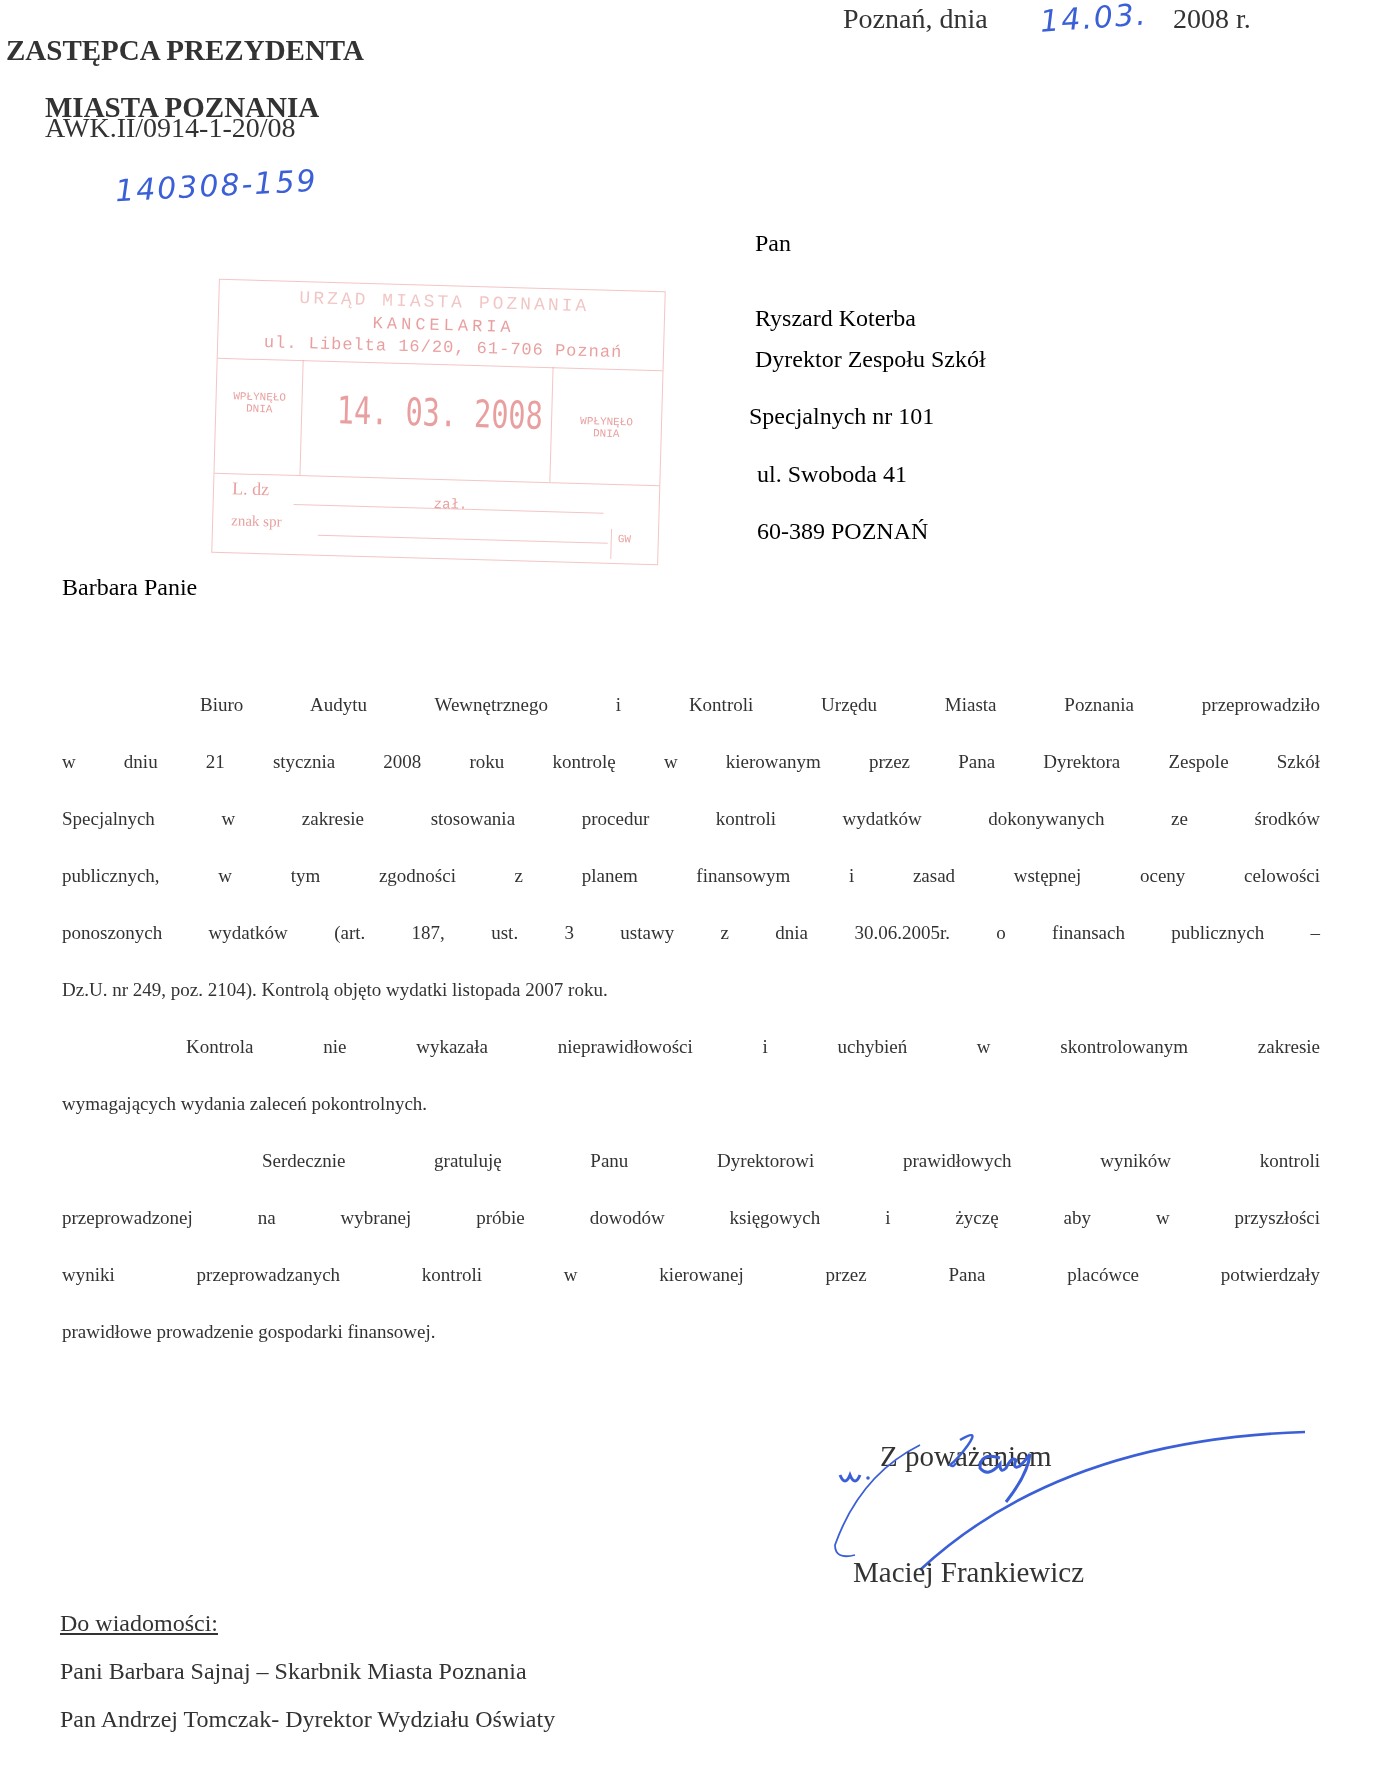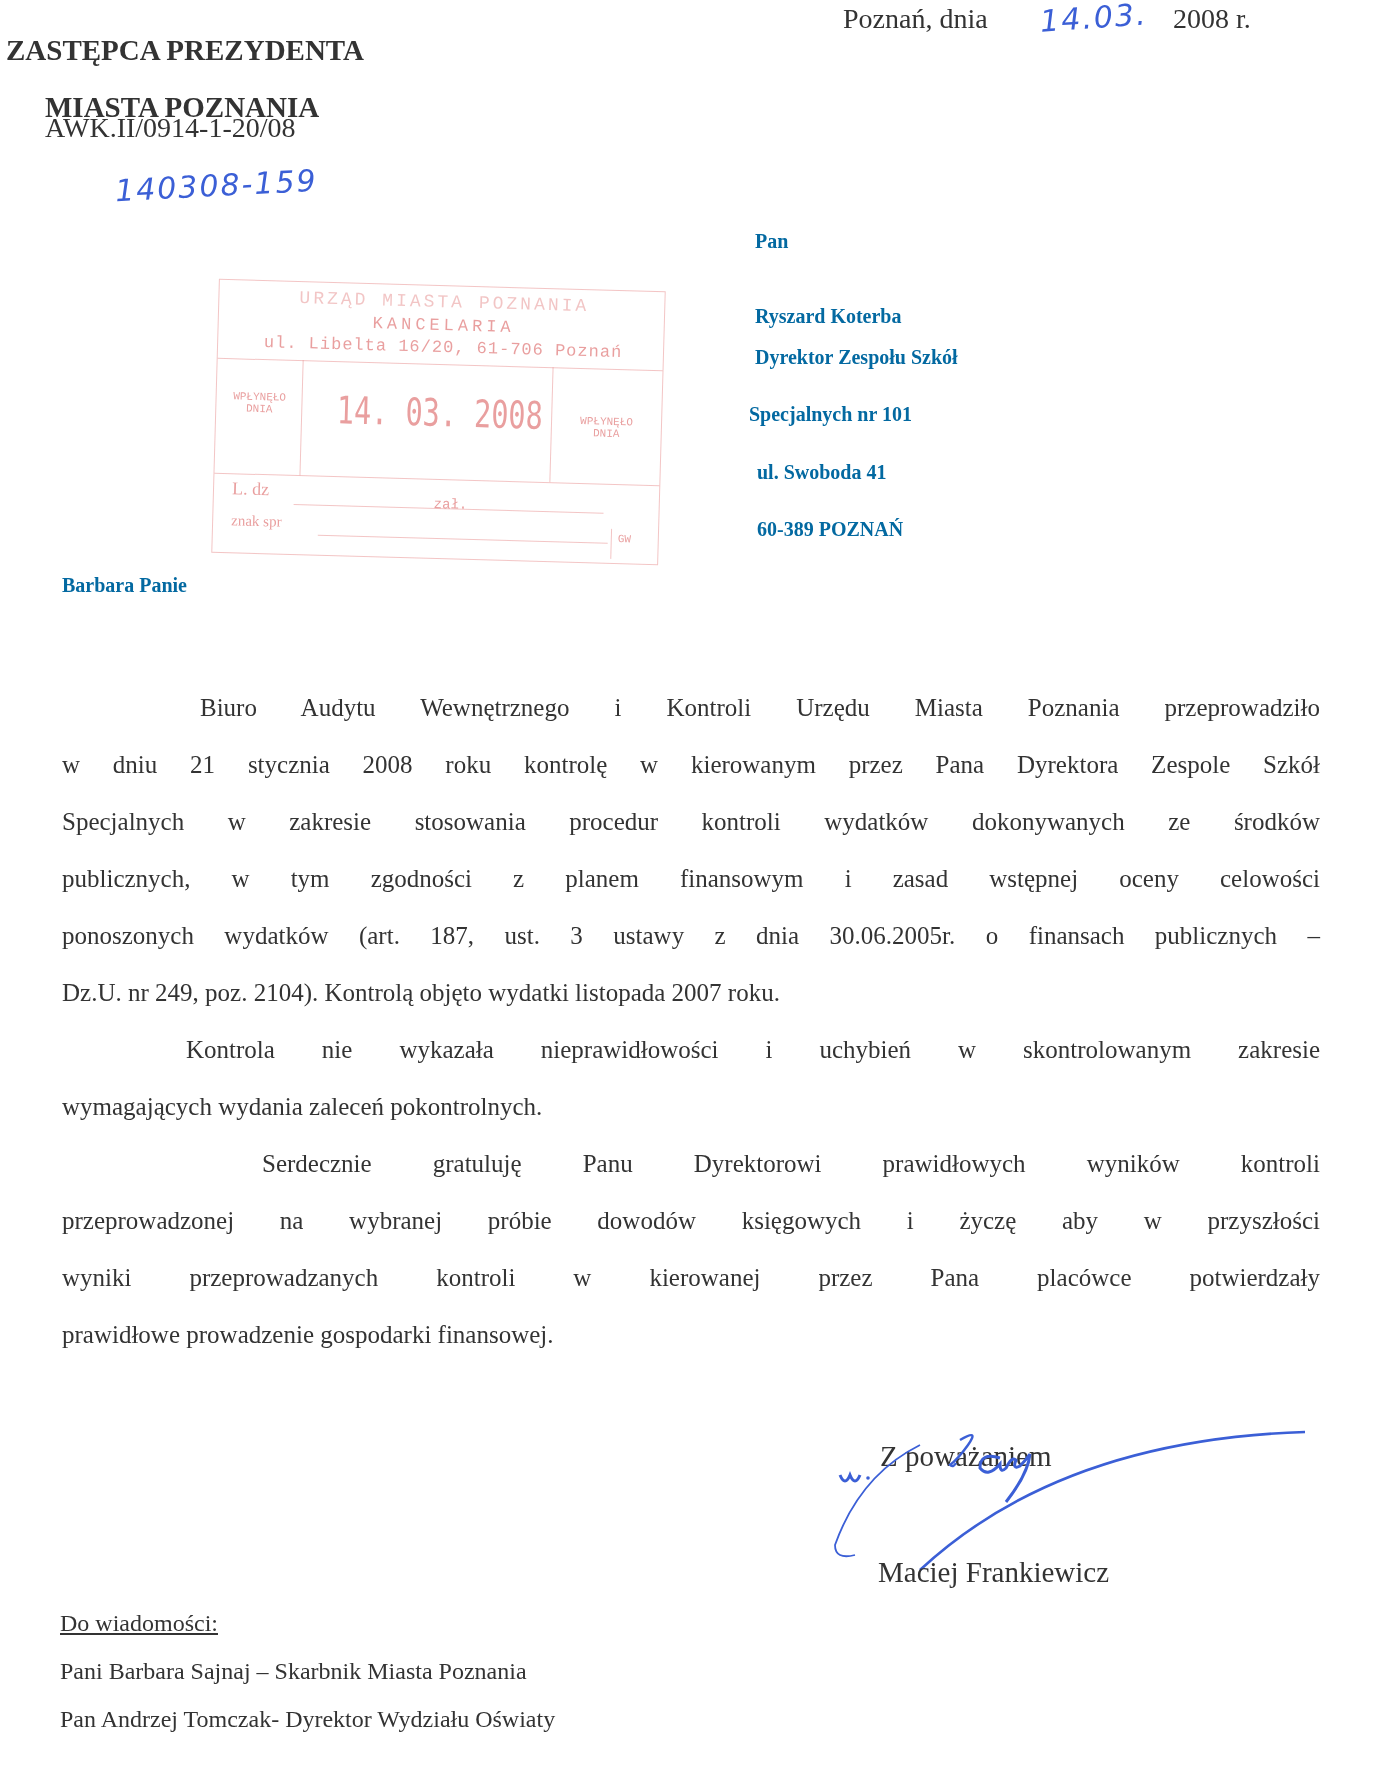--- a/index.html
+++ b/index.html
@@ -2,22 +2,22 @@
 <html><head>
 <meta charset="utf-8">
 <style>
   html, body { margin:0; padding:0; background:#ffffff; }
   body { width:1376px; height:1777px; position:relative; overflow:hidden;
          font-family:"Liberation Serif", "DejaVu Serif", serif; color:#2b2b2b; }
   .abs { position:absolute; white-space:nowrap; }
   .hdr-bold { font-weight:bold; font-size:29px; color:#333;margin-top:34px; }
   .plain { font-size:28px; color:#333; }
   .hand { font-family:"DejaVu Sans", sans-serif; font-style:italic; color:#3b5fd6; font-size:30px; letter-spacing:2px; }
-  .addr { font-weight:bold; font-size:20px; color:#0369a1; }
-  .body-line { position:absolute; left:62px; width:1258px; font-size:25px; color:#333; white-space:nowrap; }
+  .addr { font-weight:normal; font-size:24px; color:#000000; }
+  .body-line { position:absolute; left:62px; width:1258px; font-size:19px; color:#333; white-space:nowrap; }
   .just { text-align:justify; text-align-last:justify; }
   .footer { font-size:24px; color:#333; }
   
   .stamp { position:absolute; left:215px; top:285px; width:445px; height:272px; transform:rotate(1.6deg);
            border:1.5px solid rgba(220,90,90,0.35); color:rgba(215,80,80,0.55);
            font-family:"Liberation Mono", monospace; }
   .stamp .hline { position:absolute; height:0; border-top:1.5px solid rgba(220,90,90,0.35); }
   .stamp .vline { position:absolute; width:0; border-left:1.5px solid rgba(220,90,90,0.35); }
   .stamp .t { position:absolute; white-space:nowrap; text-align:center; }
 </style>
@@ -89,17 +89,17 @@
 
 <div class="abs plain" style="left:880px; top:1440px; font-size:29px;">Z poważaniem</div>
 <svg class="abs" style="left:800px; top:1400px;" width="520" height="200" viewBox="0 0 520 200">
   <path d="M 40 75 q 5 12 10 0 q 5 12 10 0" stroke="#3b5fd6" stroke-width="3" fill="none"></path>
   <circle cx="68" cy="78" r="1.8" fill="#3b5fd6"></circle>
   <path d="M 120 45 q -60 30 -85 100 q 0 15 20 10" stroke="#3b5fd6" stroke-width="1.8" fill="none"></path>
   <path d="M 160 40 q 20 -12 8 5 q -10 14 -18 20 q 3 3 6 -2" stroke="#3b5fd6" stroke-width="2.4" fill="none"></path>
   <path d="M 200 58 q -20 -6 -20 10 q 8 10 20 -4 q 0 10 6 4 q 6 -12 10 -8 q -4 10 4 6 q 6 -6 10 -12 q -2 20 -24 48" stroke="#3b5fd6" stroke-width="3" fill="none"></path>
   <path d="M 120 170 Q 260 40 505 32" stroke="#3b5fd6" stroke-width="2.6" fill="none"></path>
 </svg>
-<div class="abs plain" style="left:878px; top:1556px; font-size:29px;">Maciej Frankiewicz</div>
+<div class="abs plain" style="left:853px; top:1556px; font-size:29px;">Maciej Frankiewicz</div>
 
 <div class="abs footer" style="left:60px; top:1610px; text-decoration:underline;">Do wiadomości:</div>
 <div class="abs footer" style="left:60px; top:1658px;">Pani Barbara Sajnaj – Skarbnik Miasta Poznania</div>
 <div class="abs footer" style="left:60px; top:1706px;">Pan Andrzej Tomczak- Dyrektor Wydziału Oświaty</div>
 
 </body></html>

